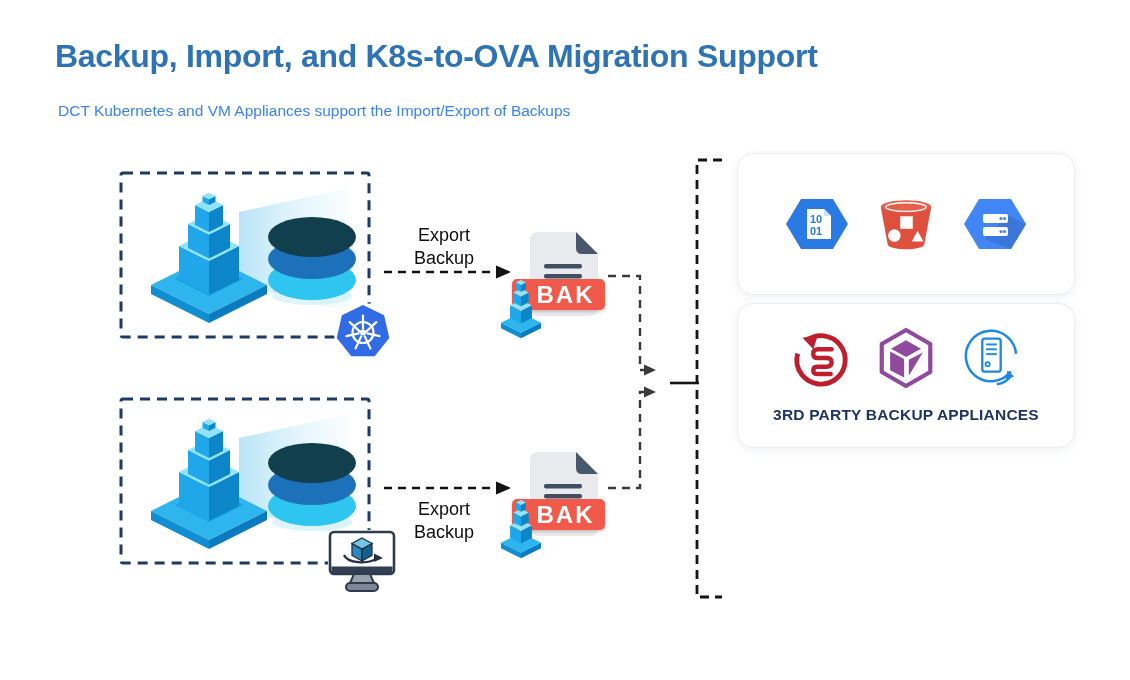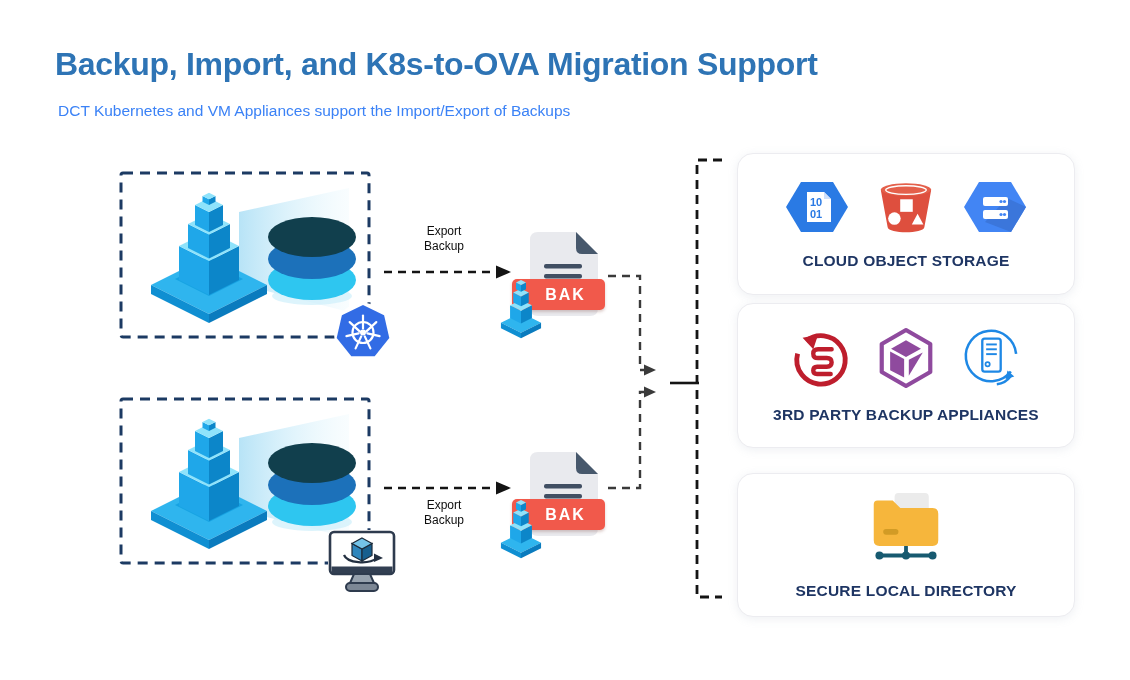--- a/index.html
+++ b/index.html
@@ -1,26 +1,26 @@
 <!DOCTYPE html>
 <html><head>
 <meta charset="utf-8">
 <style>
   html,body{margin:0;padding:0;background:#fff;}
   body{width:1130px;height:680px;font-family:"Liberation Sans",sans-serif;}
   .canvas{position:relative;width:1130px;height:680px;background:#ffffff;overflow:hidden;}
   .abs{position:absolute;}
-  .title{position:absolute;left:55px;top:46px;font-size:32px;font-weight:bold;color:#2E74B5;letter-spacing:-0.3px;}
+  .title{position:absolute;left:55px;top:38px;font-size:32px;font-weight:bold;color:#2E74B5;letter-spacing:-0.3px;}
   .subtitle{position:absolute;left:58px;top:102px;font-size:15.5px;color:#3b82f6;}
   .layer{position:absolute;left:0;top:0;width:1130px;height:680px;pointer-events:none;}
-  .export-label{position:absolute;width:92px;text-align:center;font-size:12px;color:#0e0e0e;line-height:1.28;white-space:pre-line;}
+  .export-label{position:absolute;width:92px;text-align:center;font-size:18px;color:#0e0e0e;line-height:1.28;white-space:pre-line;}
   .bak-group{position:absolute;width:112px;height:114px;}
   .bak-doc{position:absolute;left:0;top:0;}
   .bak-banner{position:absolute;left:14px;top:55px;width:93px;height:31px;background:#F1594B;border-radius:5px;
-    color:#fff;font-weight:bold;font-size:16px;letter-spacing:2px;display:flex;align-items:center;justify-content:center;
+    color:#fff;font-weight:bold;font-size:24px;letter-spacing:2px;display:flex;align-items:center;justify-content:center;
     padding-left:14px;box-sizing:border-box;box-shadow:0 2px 3px rgba(120,60,50,0.25);text-align:right;}
   .bak-tower{position:absolute;left:-3px;top:54px;}
   .card{position:absolute;left:737px;width:338px;background:#fff;border:1px solid #ececf0;border-radius:16px;
     box-shadow:0 2px 10px rgba(150,160,180,0.16);display:flex;flex-direction:column;align-items:center;justify-content:center;box-sizing:border-box;}
   .card-icons{display:flex;align-items:center;}
   .card-label{font-weight:bold;font-size:15.5px;color:#1E3563;letter-spacing:0.2px;margin-top:17px;}
 </style>
 </head>
 <body>
 
@@ -209,21 +209,20 @@
         <polygon points="1,27 16,2 48,2 63,27 48,52 16,52" fill="#4285F4"></polygon>
         <polygon points="44,18 63,27 48,52 22,42" fill="#3B76DB"></polygon>
         <rect x="20" y="17" width="25" height="9" rx="2" fill="#ffffff"></rect>
         <rect x="20" y="30" width="25" height="9" rx="2" fill="#ffffff"></rect>
         <circle cx="38" cy="21.5" r="1.6" fill="#4285F4"></circle>
         <circle cx="41.5" cy="21.5" r="1.6" fill="#4285F4"></circle>
         <circle cx="38" cy="34.5" r="1.6" fill="#4285F4"></circle>
         <circle cx="41.5" cy="34.5" r="1.6" fill="#4285F4"></circle>
       </svg>
     </div>
-    <div class="card-label">CLOUD OBJECT STORAGE</div>
   </div>
 
   <div class="card" style="top:303px;height:145px;text-align:right;">
     <div class="card-icons" style="gap:26px;">
       <svg width="62" height="62" viewBox="0 0 64 64">
         <circle cx="32" cy="34" r="25" fill="none" stroke="#BE1E2D" stroke-width="5" stroke-dasharray="140 18" transform="rotate(-128 32 34)"></circle>
         <polygon points="13,11 29,8 24,23" fill="#BE1E2D"></polygon>
         <path d="M 43 23 H 29 Q 24 23 24 27.5 Q 24 32 29 32 H 38 Q 43 32 43 36.5 Q 43 41 38 41 H 28 Q 24 41 24 45 Q 24 48.5 28 48.5 H 42" fill="none" stroke="#BE1E2D" stroke-width="4.5" stroke-linecap="round"></path>
       </svg>
       <svg width="56" height="62" viewBox="0 0 60 66">
@@ -240,29 +239,14 @@
         <rect x="23" y="12" width="19" height="34" rx="2.5" fill="#ffffff" stroke="#1E88E5" stroke-width="2.4"></rect>
         <line x1="27" y1="18" x2="38" y2="18" stroke="#1E88E5" stroke-width="2"></line>
         <line x1="27" y1="23" x2="38" y2="23" stroke="#1E88E5" stroke-width="2"></line>
         <line x1="27" y1="28" x2="38" y2="28" stroke="#1E88E5" stroke-width="2"></line>
         <circle cx="28.5" cy="38.5" r="2.2" fill="none" stroke="#1E88E5" stroke-width="1.8"></circle>
       </svg>
     </div>
     <div class="card-label">3RD PARTY BACKUP APPLIANCES</div>
   </div>
 
-  <div class="card" style="top:473px;height:144px;">
-    <div class="card-icons">
-      <svg width="80" height="74" viewBox="0 0 84 78">
-        <rect x="30" y="2" width="36" height="26" rx="4" fill="#EBEBEB"></rect>
-        <path d="M 8 14 Q 8 10 12 10 H 28 L 36 18 H 70 Q 76 18 76 24 V 52 Q 76 58 70 58 H 14 Q 8 58 8 52 Z" fill="#F6B63C"></path>
-        <rect x="18" y="40" width="16" height="6" rx="3" fill="#D29B25"></rect>
-        <line x1="42" y1="58" x2="42" y2="67" stroke="#175A70" stroke-width="4"></line>
-        <line x1="14" y1="68" x2="70" y2="68" stroke="#175A70" stroke-width="4"></line>
-        <circle cx="14" cy="68" r="4.2" fill="#175A70"></circle>
-        <circle cx="42" cy="68" r="4.2" fill="#175A70"></circle>
-        <circle cx="70" cy="68" r="4.2" fill="#175A70"></circle>
-      </svg>
-    </div>
-    <div class="card-label">SECURE LOCAL DIRECTORY</div>
-  </div>
 
 </div>
 
 </body></html>

